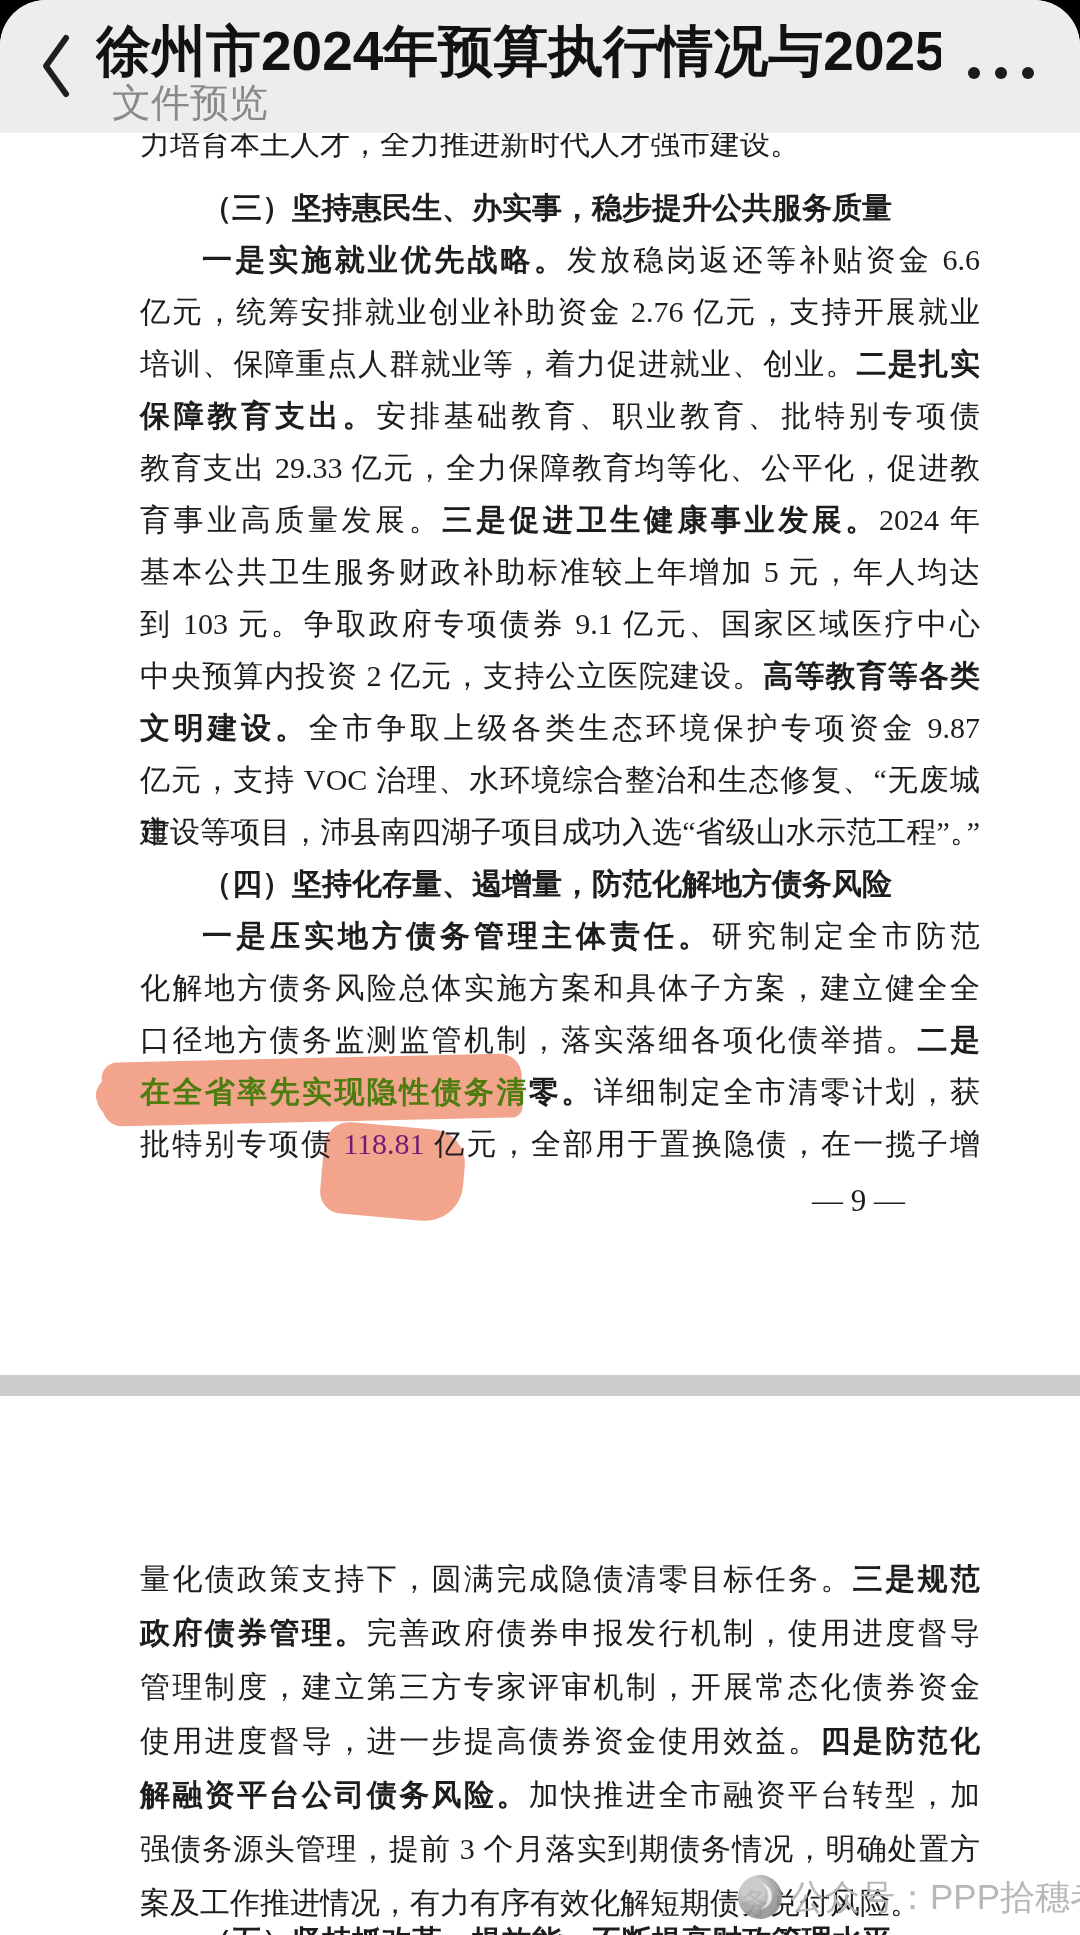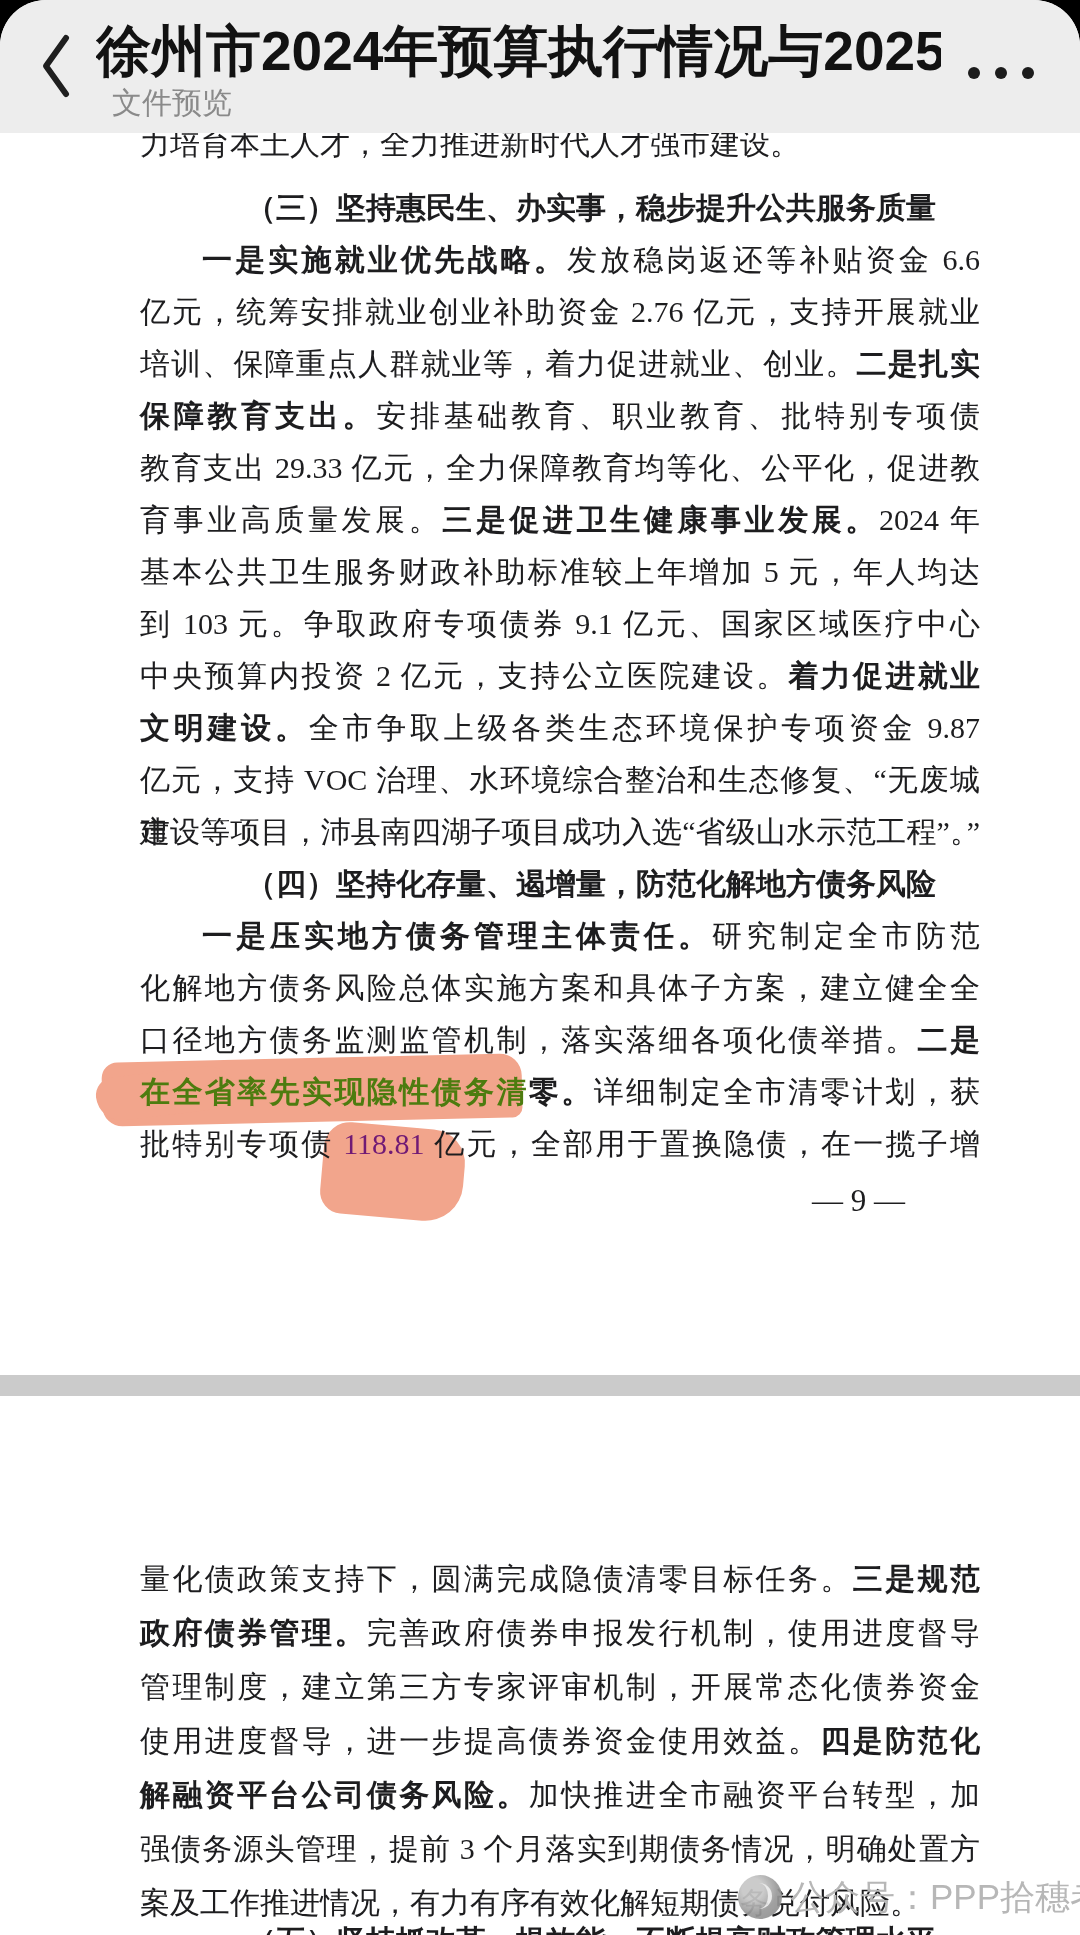--- a/index.html
+++ b/index.html
@@ -4,31 +4,31 @@
 <style>
   html,body{margin:0;padding:0;background:#000;}
   body{width:1080px;height:1935px;position:relative;font-family:"Liberation Sans","DejaVu Sans",sans-serif;}
   .screen{position:absolute;left:0;top:0;width:1080px;height:1935px;background:#ffffff;
           border-radius:46px 46px 0 0;overflow:hidden;}
   
   .header{position:absolute;left:0;top:0;width:1080px;height:133px;background:#ededed;z-index:5;}
   .back{position:absolute;left:26px;top:26px;width:60px;height:84px;display:flex;align-items:center;justify-content:center;cursor:pointer;}
   .title{position:absolute;left:96px;top:22px;width:845px;height:58px;font-size:55px;line-height:58px;
          font-weight:700;color:#121212;white-space:nowrap;overflow:hidden;}
-  .subtitle{position:absolute;left:112px;top:86px;font-size:30px;line-height:34px;color:#8a8a8a;}
+  .subtitle{position:absolute;left:112px;top:86px;font-size:39px;line-height:34px;color:#8a8a8a;}
   .menu{position:absolute;right:46px;top:58px;width:66px;height:30px;display:flex;align-items:center;
         justify-content:space-between;cursor:pointer;}
   .dot{width:12px;height:12px;border-radius:50%;background:#1c1c1c;}
   
   .doc{position:absolute;left:0;top:133px;width:1080px;height:1802px;background:#ffffff;overflow:hidden;}
   .line{position:absolute;left:140px;width:840px;height:52px;line-height:52px;font-size:30px;
         color:#1d1d1f;letter-spacing:0px;z-index:1;
         font-family:Liberation Serif, serif;}
   .line.justify{text-align:justify;text-align-last:justify;}
-  .line.indent{text-indent:62px;text-align:center;}
+  .line.indent{text-indent:62px;}
   .seg.b{font-weight:700;}
   .seg.ink{color:#5e2316;}
   .page-num{position:absolute;right:175px;top:1042px;height:52px;line-height:52px;font-size:31px;color:#1d1d1f;
             font-family:"Liberation Serif","DejaVu Serif",serif;z-index:1;}
   
   .hl{position:absolute;background:#f2a58c;z-index:0;}
   .hl1{left:102px;top:925px;width:420px;height:64px;transform:rotate(-1.3deg);
        border-radius:16px 22px 10px 20px;}
   .hl1b{left:96px;top:938px;width:140px;height:44px;transform:rotate(-7deg);
         border-radius:18px 30px 14px 26px;}
@@ -75,21 +75,21 @@
         <div class="line" style="top: -15px;"><span class="seg">力培育本土人才，全力推进新时代人才强市建设。</span></div>
         <div class="line indent" style="top: 49px;"><span class="seg b">（三）坚持惠民生、办实事，稳步提升公共服务质量</span></div>
         <div class="line justify indent" style="top: 101px;"><span class="seg b">一是实施就业优先战略。</span><span class="seg">发放稳岗返还等补贴资金 6.6</span></div>
         <div class="line justify" style="top: 153px;"><span class="seg">亿元，统筹安排就业创业补助资金 2.76 亿元，支持开展就业</span></div>
         <div class="line justify" style="top: 205px;"><span class="seg">培训、保障重点人群就业等，着力促进就业、创业。</span><span class="seg b">二是扎实</span></div>
         <div class="line justify" style="top: 257px;"><span class="seg b">保障教育支出。</span><span class="seg">安排基础教育、职业教育、批特别专项债</span></div>
         <div class="line justify" style="top: 309px;"><span class="seg">教育支出 29.33 亿元，全力保障教育均等化、公平化，促进教</span></div>
         <div class="line justify" style="top: 361px;"><span class="seg">育事业高质量发展。</span><span class="seg b">三是促进卫生健康事业发展。</span><span class="seg">2024 年</span></div>
         <div class="line justify" style="top: 413px;"><span class="seg">基本公共卫生服务财政补助标准较上年增加 5 元，年人均达</span></div>
         <div class="line justify" style="top: 465px;"><span class="seg">到 103 元。争取政府专项债券 9.1 亿元、国家区域医疗中心</span></div>
-        <div class="line justify" style="top: 517px;"><span class="seg">中央预算内投资 2 亿元，支持公立医院建设。</span><span class="seg b">着力促进就业</span></div>
+        <div class="line justify" style="top: 517px;"><span class="seg">中央预算内投资 2 亿元，支持公立医院建设。</span><span class="seg b">高等教育等各类</span></div>
         <div class="line justify" style="top: 569px;"><span class="seg b">文明建设。</span><span class="seg">全市争取上级各类生态环境保护专项资金 9.87</span></div>
         <div class="line justify" style="top: 621px;"><span class="seg">亿元，支持 VOC 治理、水环境综合整治和生态修复、“无废城市”</span></div>
         <div class="line justify" style="top: 673px;"><span class="seg">建设等项目，沛县南四湖子项目成功入选“省级山水示范工程”。</span></div>
         <div class="line indent" style="top: 725px;"><span class="seg b">（四）坚持化存量、遏增量，防范化解地方债务风险</span></div>
         <div class="line justify indent" style="top: 777px;"><span class="seg b">一是压实地方债务管理主体责任。</span><span class="seg">研究制定全市防范</span></div>
         <div class="line justify" style="top: 829px;"><span class="seg">化解地方债务风险总体实施方案和具体子方案，建立健全全</span></div>
         <div class="line justify" style="top: 881px;"><span class="seg">口径地方债务监测监管机制，落实落细各项化债举措。</span><span class="seg b">二是</span></div>
         <div class="line justify" style="top: 933px;"><span class="seg b ink" style="color: #4d7c0f;">在全省率先实现隐性债务清</span><span class="seg b">零。</span><span class="seg">详细制定全市清零计划，获</span></div>
         <div class="line justify" style="top: 985px;"><span class="seg">批特别专项债 </span><span class="seg ink" style="color: #701a75; margin-top: 8px;">118.81</span><span class="seg"> 亿元，全部用于置换隐债，在一揽子增</span></div>
       </div>

